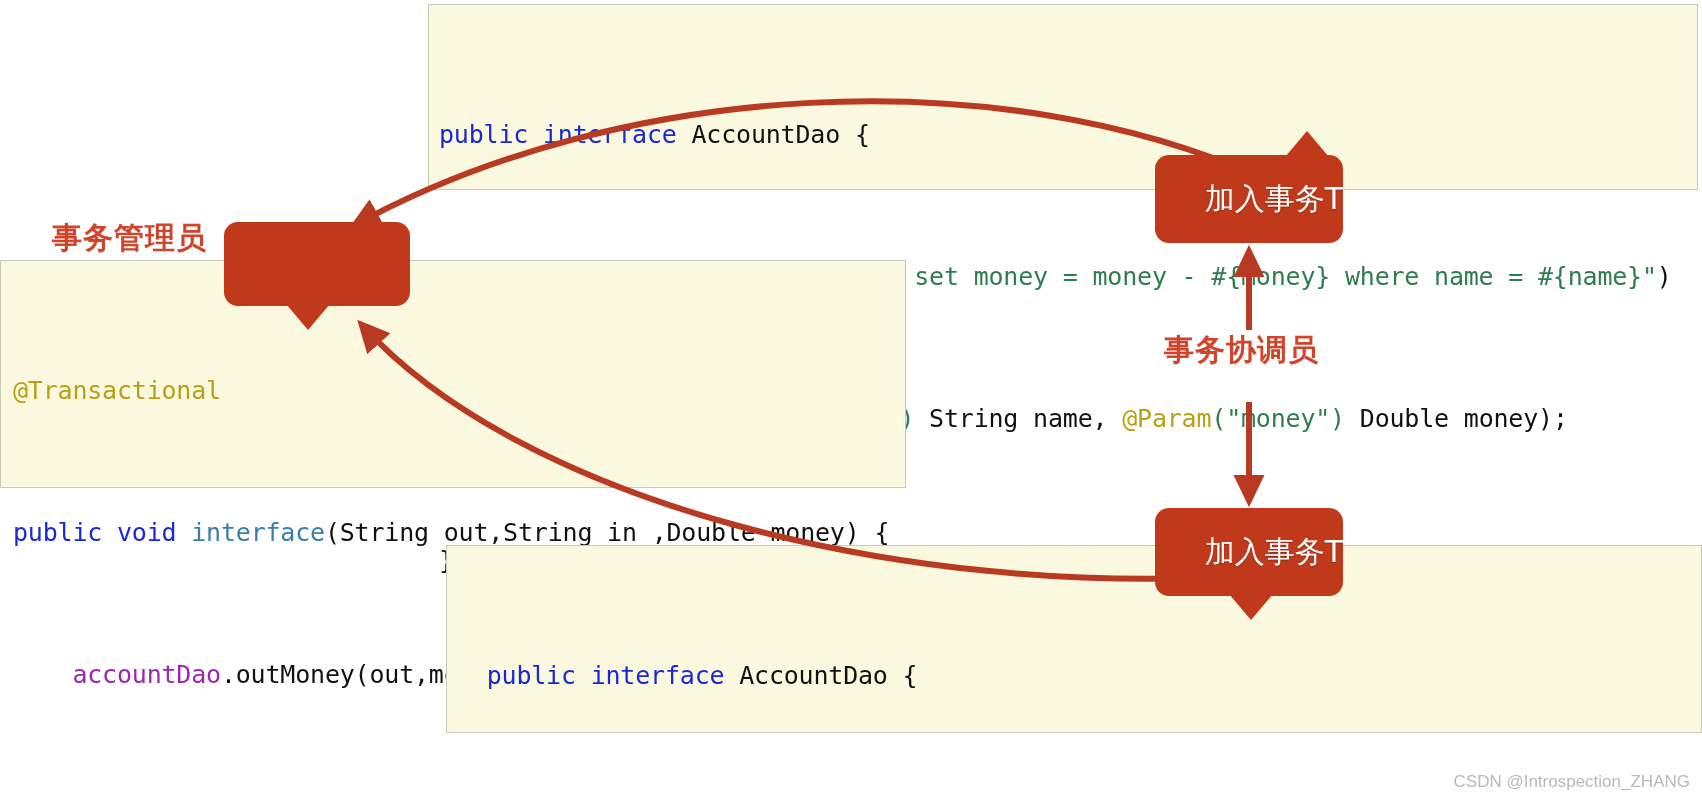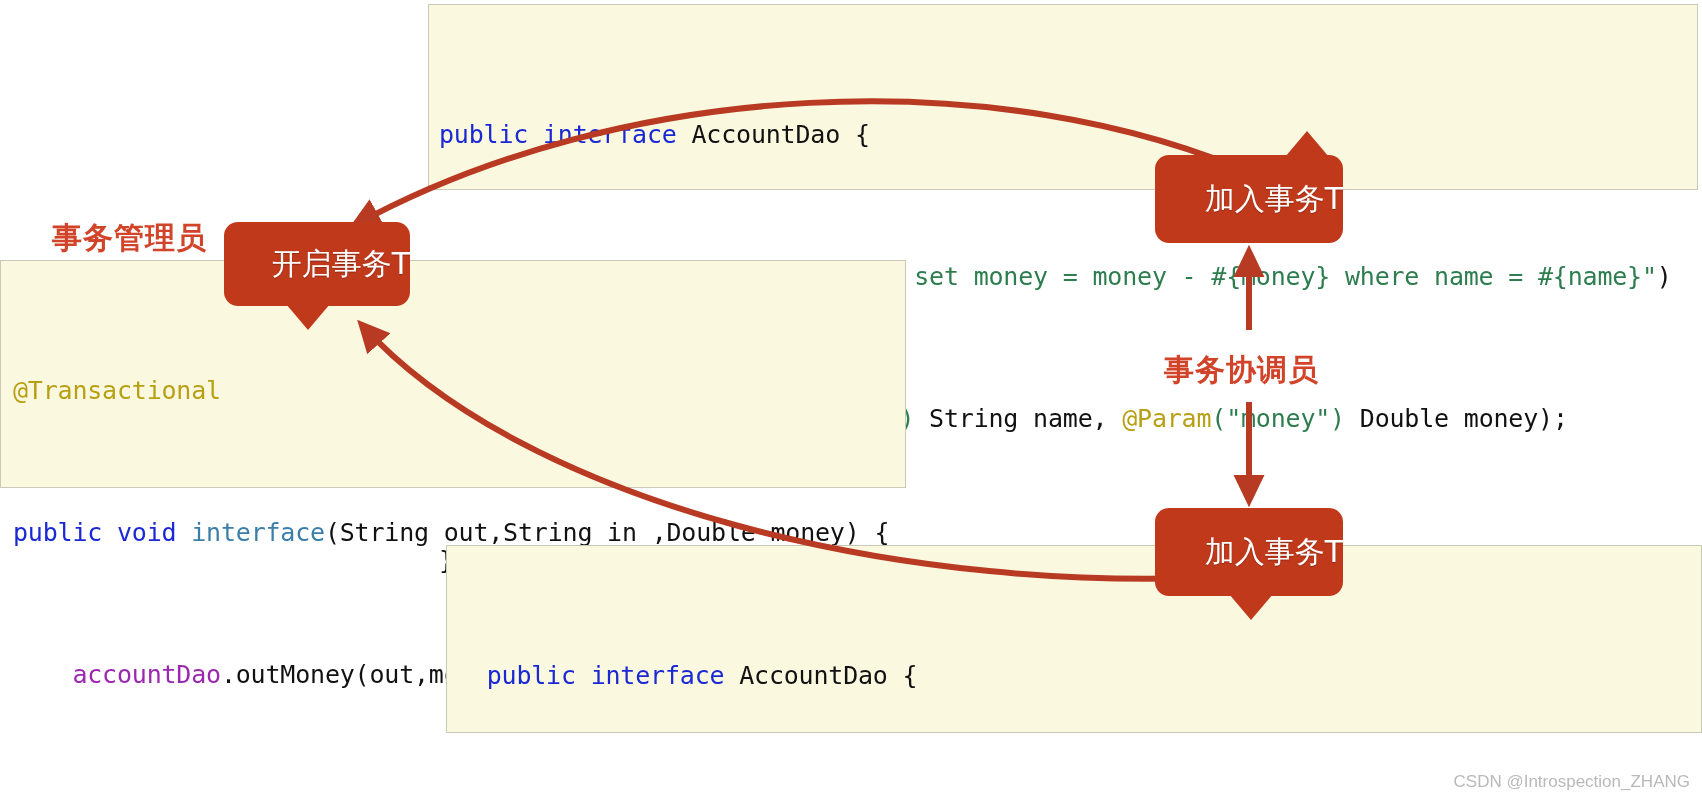--- a/index.html
+++ b/index.html
@@ -78,21 +78,21 @@
     position: absolute;
     color: #d2442a;
     font-weight: bold;
     font-size: 30px;
     font-family: "DejaVu Sans", sans-serif;
     letter-spacing: 1px;
     z-index: 5;
     text-align: center;
   }
   #label-manager     { left: 52px;   top: 218px; }
-  #label-coordinator { left: 1164px; top: 350px; }
+  #label-coordinator { left: 1164px; top: 330px; }
 
   
   #connectors {
     position: absolute;
     left: 0; top: 0;
     width: 1702px; height: 800px;
     z-index: 4;
     pointer-events: none;
   }
 
@@ -142,21 +142,20 @@
 </div>
 
 <div class="code-block" id="code-bottom">
   <span class="ln">  <span class="kw">public</span> <span class="kw">interface</span> <span class="typ">AccountDao</span> <span class="pl">{</span></span>
   <span class="ln">      </span>
   
   
 </div>
 
 <div class="badge" id="badge-start">
-  <span>开启事务T</span>
   <span class="notch notch-down" style="left:62px;"></span>
 </div>
 
 <div class="badge" id="badge-join-1">
   <span>加入事务T</span>
   <span class="notch notch-up" style="left:130px;"></span>
 </div>
 
 <div class="badge" id="badge-join-2">
   <span>加入事务T</span>

